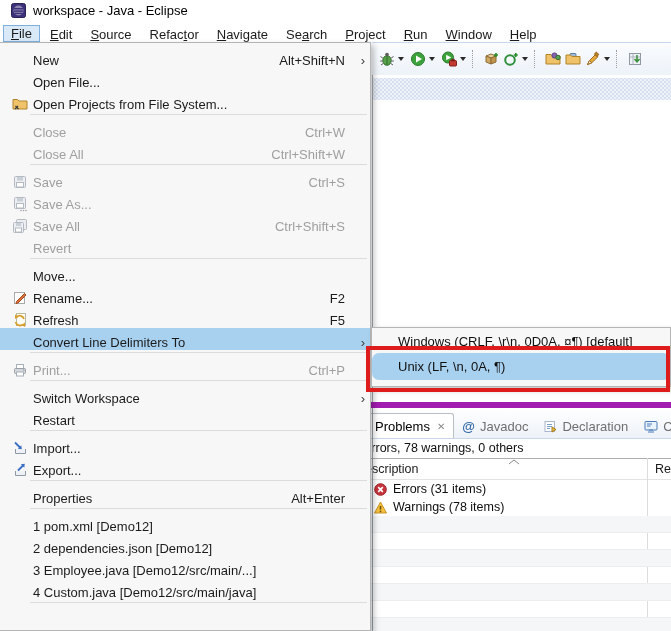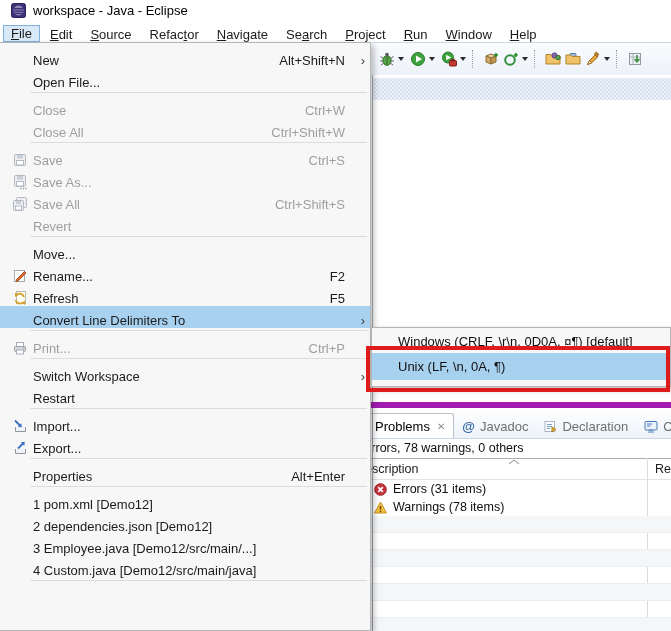--- a/index.html
+++ b/index.html
@@ -70,21 +70,21 @@
   .mia{width:14px;text-align:right;color:#3c3c3c;font-size:13px;}
   .mi.dis .mil,.mi.dis .mis{color:#9f9f9f;margin-top:16px;}
   .mi.hl{background:#a8d1f0;}
   .msep{height:1px;background:#dcdcdc;margin:2px 3px 3px 30px;}
 
   
   #submenu{position:absolute;left:371px;top:327px;width:300px;height:60px;z-index:30;box-sizing:border-box;
            background:#f7f7f7;border:1px solid #b5b5b5;box-shadow:3px 3px 6px rgba(0,0,0,.25);padding-top:2px;}
   .smi{display:flex;align-items:center;padding-left:26px;white-space:nowrap;color:#101010;}
   .smi.first{height:23px;}
-  .smi.hl{height:27px;background:#a8d1f0;}
+  .smi.hl{height:27px;background:#a8d1f0;border-radius:7px;}
 
   
   #redbox{position:absolute;left:366px;top:346px;width:296px;height:38px;z-index:40;box-sizing:content-box;
           border:4px solid #de1c1c;pointer-events:none;}
   svg{display:block;}
 </style>
 </head>
 <body>
 
 <div id="screen">
@@ -310,20 +310,31 @@
         <span class="mil">New</span>
         <span class="mis">Alt+Shift+N</span>
         <span class="mia">›</span>
       </div>
     <div class="mi">
         <span class="mic"></span>
         <span class="mil">Open File...</span>
         <span class="mis"></span>
         <span class="mia"></span>
       </div>
+    <div class="mi">
+        <span class="mic">
+          <svg class="ic16" width="16" height="16" viewBox="0 0 16 16">
+            <path d="M1 5 L1 3.5 L5.5 3.5 L7 5 L15 5 L15 13 L1 13 Z" fill="#f0c36a" stroke="#b08328"></path>
+            <path d="M3 13 L6 10 M3.5 10 L6.5 13" stroke="#3c3c3c" stroke-width="1.2"></path>
+          </svg>
+        </span>
+        <span class="mil">Open Projects from File System...</span>
+        <span class="mis"></span>
+        <span class="mia"></span>
+      </div>
     <div class="msep"></div>
     <div class="mi dis">
         <span class="mic"></span>
         <span class="mil">Close</span>
         <span class="mis">Ctrl+W</span>
         <span class="mia"></span>
       </div>
     <div class="mi dis">
         <span class="mic"></span>
         <span class="mil">Close All</span>

